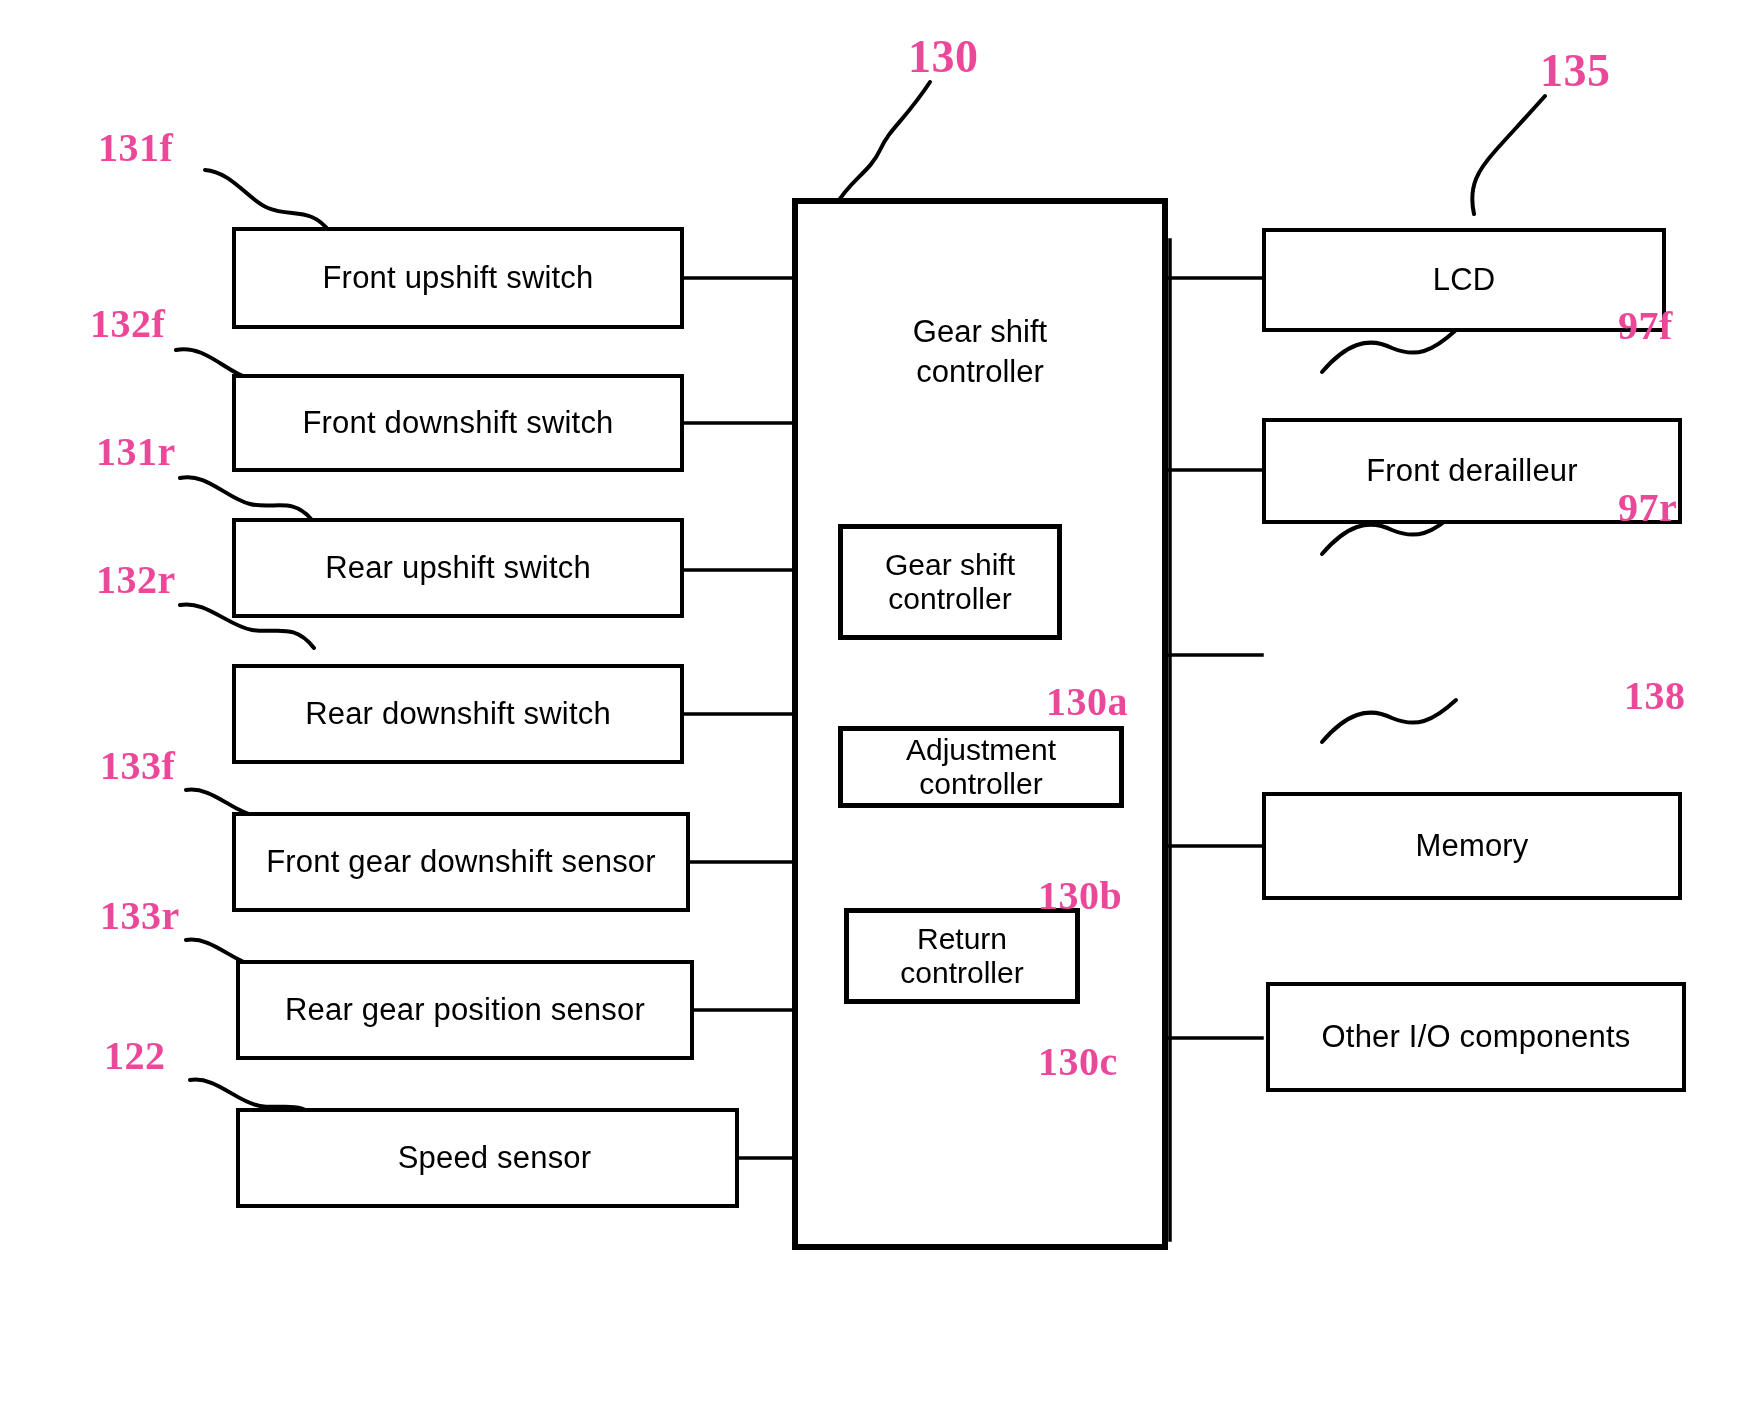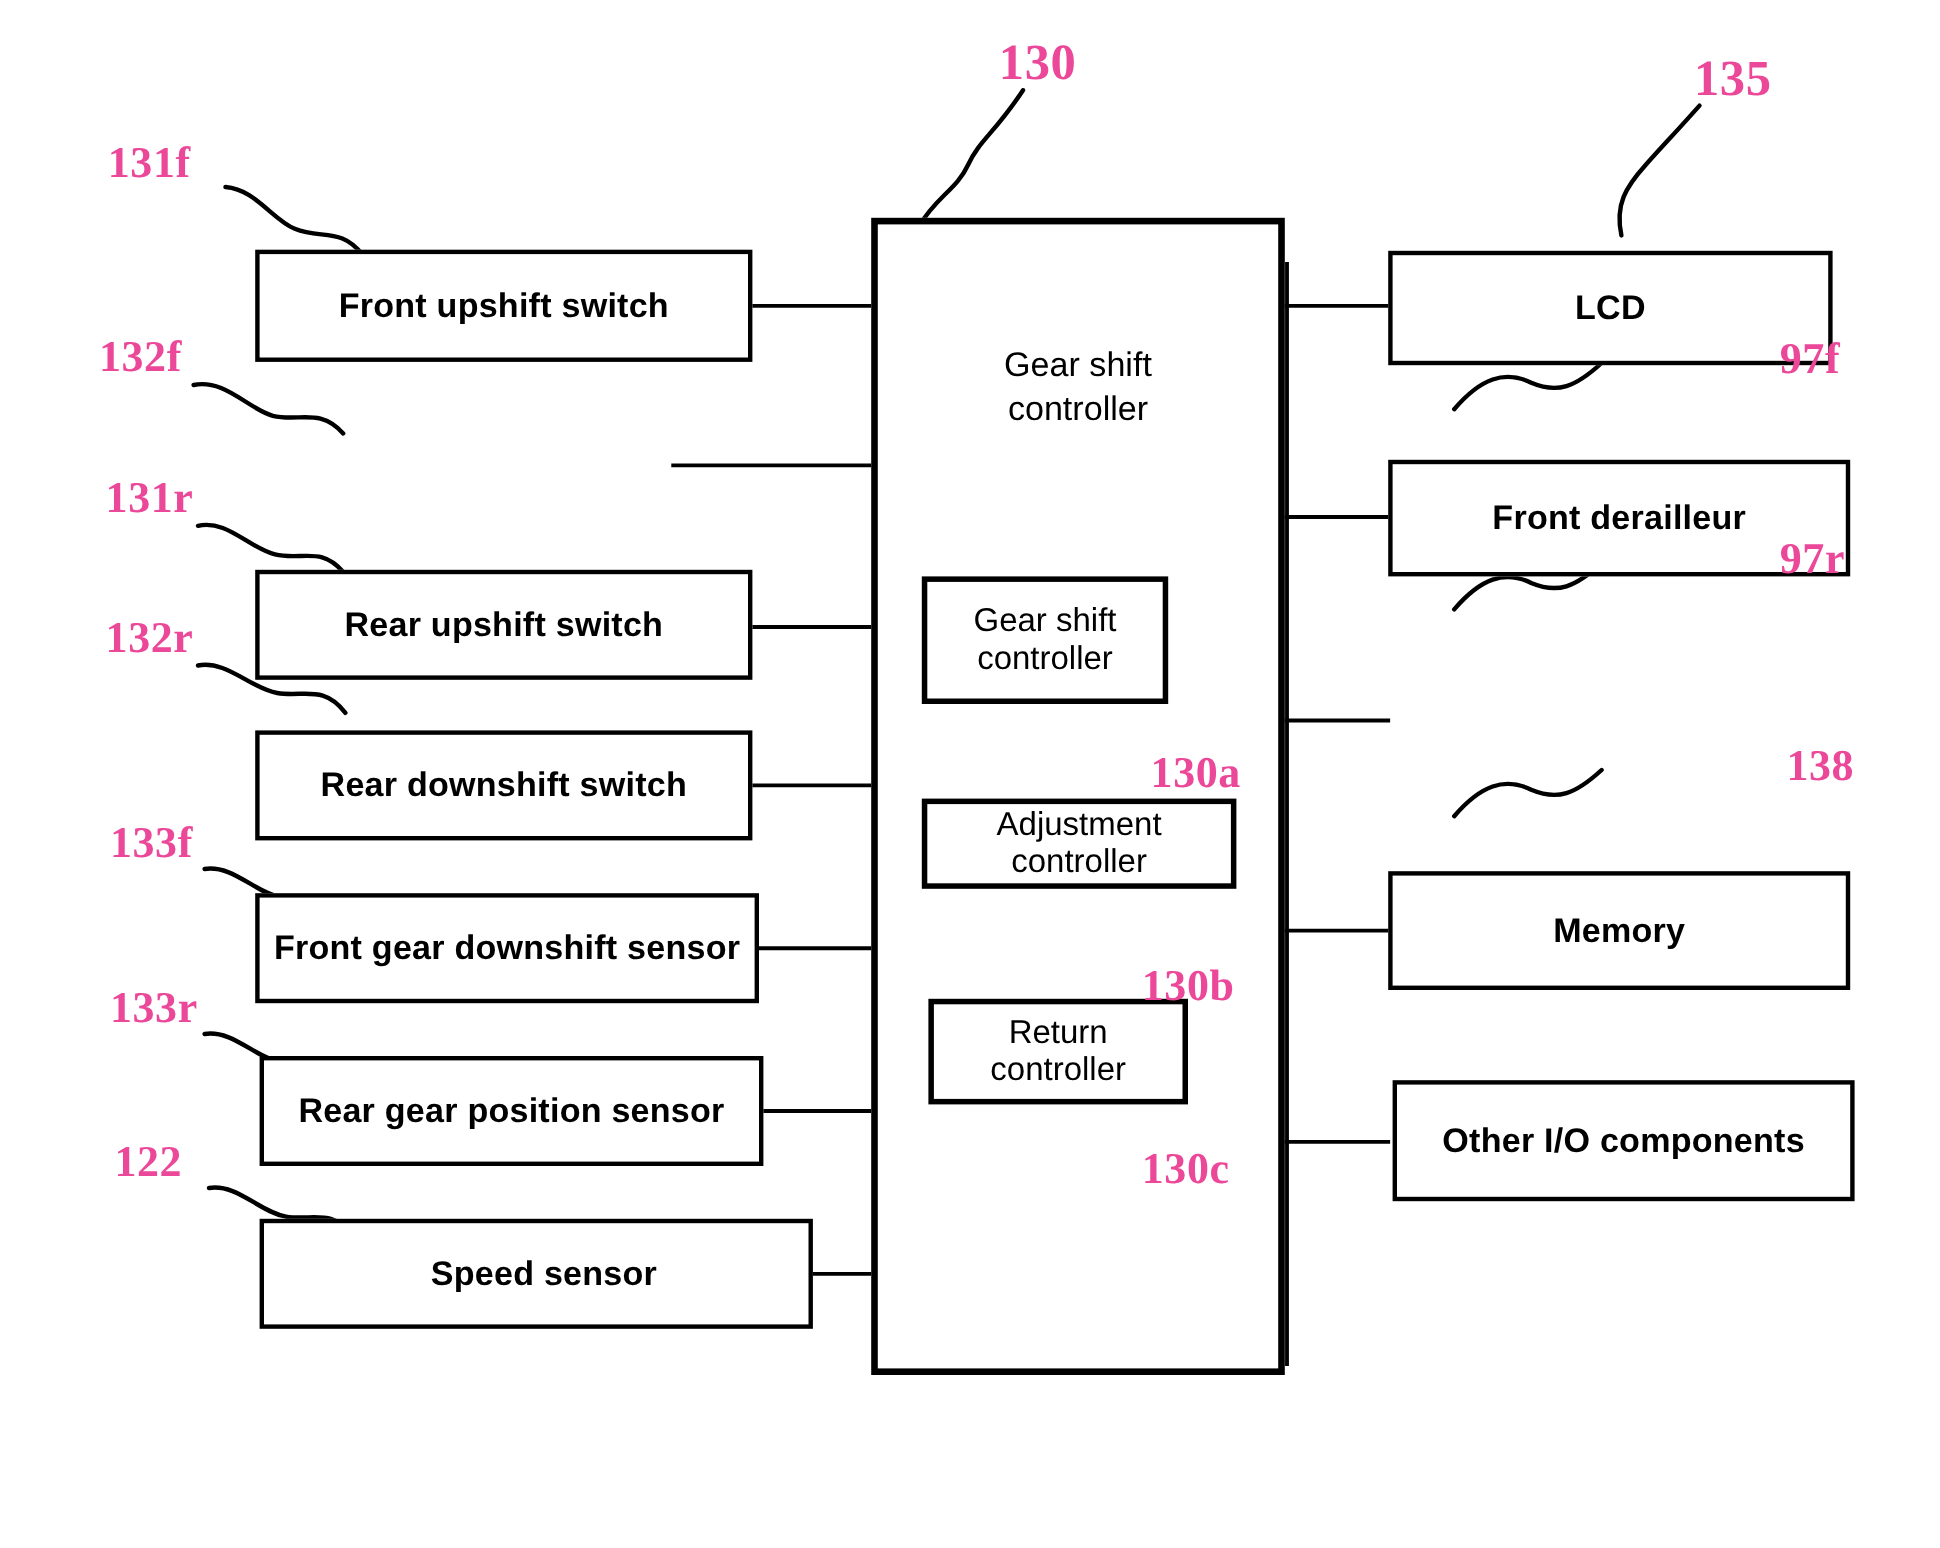--- a/index.html
+++ b/index.html
@@ -23,21 +23,20 @@
     border: 4px solid #000;
     background: #fff;
     display: flex;
     align-items: center;
     justify-content: center;
     text-align: center;
     color: #000;
     font-size: 31px;
     line-height: 1.12;
     letter-spacing: 0.2px;
-    font-weight: bold;
   }
   
   #controller-body {
     position: absolute;
     box-sizing: border-box;
     border: 6px solid #000;
     background: #fff;
   }
   #controller-title {
     position: absolute;
@@ -173,20 +172,23 @@
     <div>
       <div>Return</div>
       <div>controller</div>
     </div>
   </div>
 
   <div class="box" style="left:232px; top:227px; width:452px; height:102px;">
     <span>Front upshift switch</span>
   </div>
 
+  <div class="box" style="left:232px; top:374px; width:452px; height:98px;">
+    <span>Front downshift switch</span>
+  </div>
 
   <div class="box" style="left:232px; top:518px; width:452px; height:100px;">
     <span>Rear upshift switch</span>
   </div>
 
   <div class="box" style="left:232px; top:664px; width:452px; height:100px;">
     <span>Rear downshift switch</span>
   </div>
 
   <div class="box" style="left:232px; top:812px; width:458px; height:100px;">

